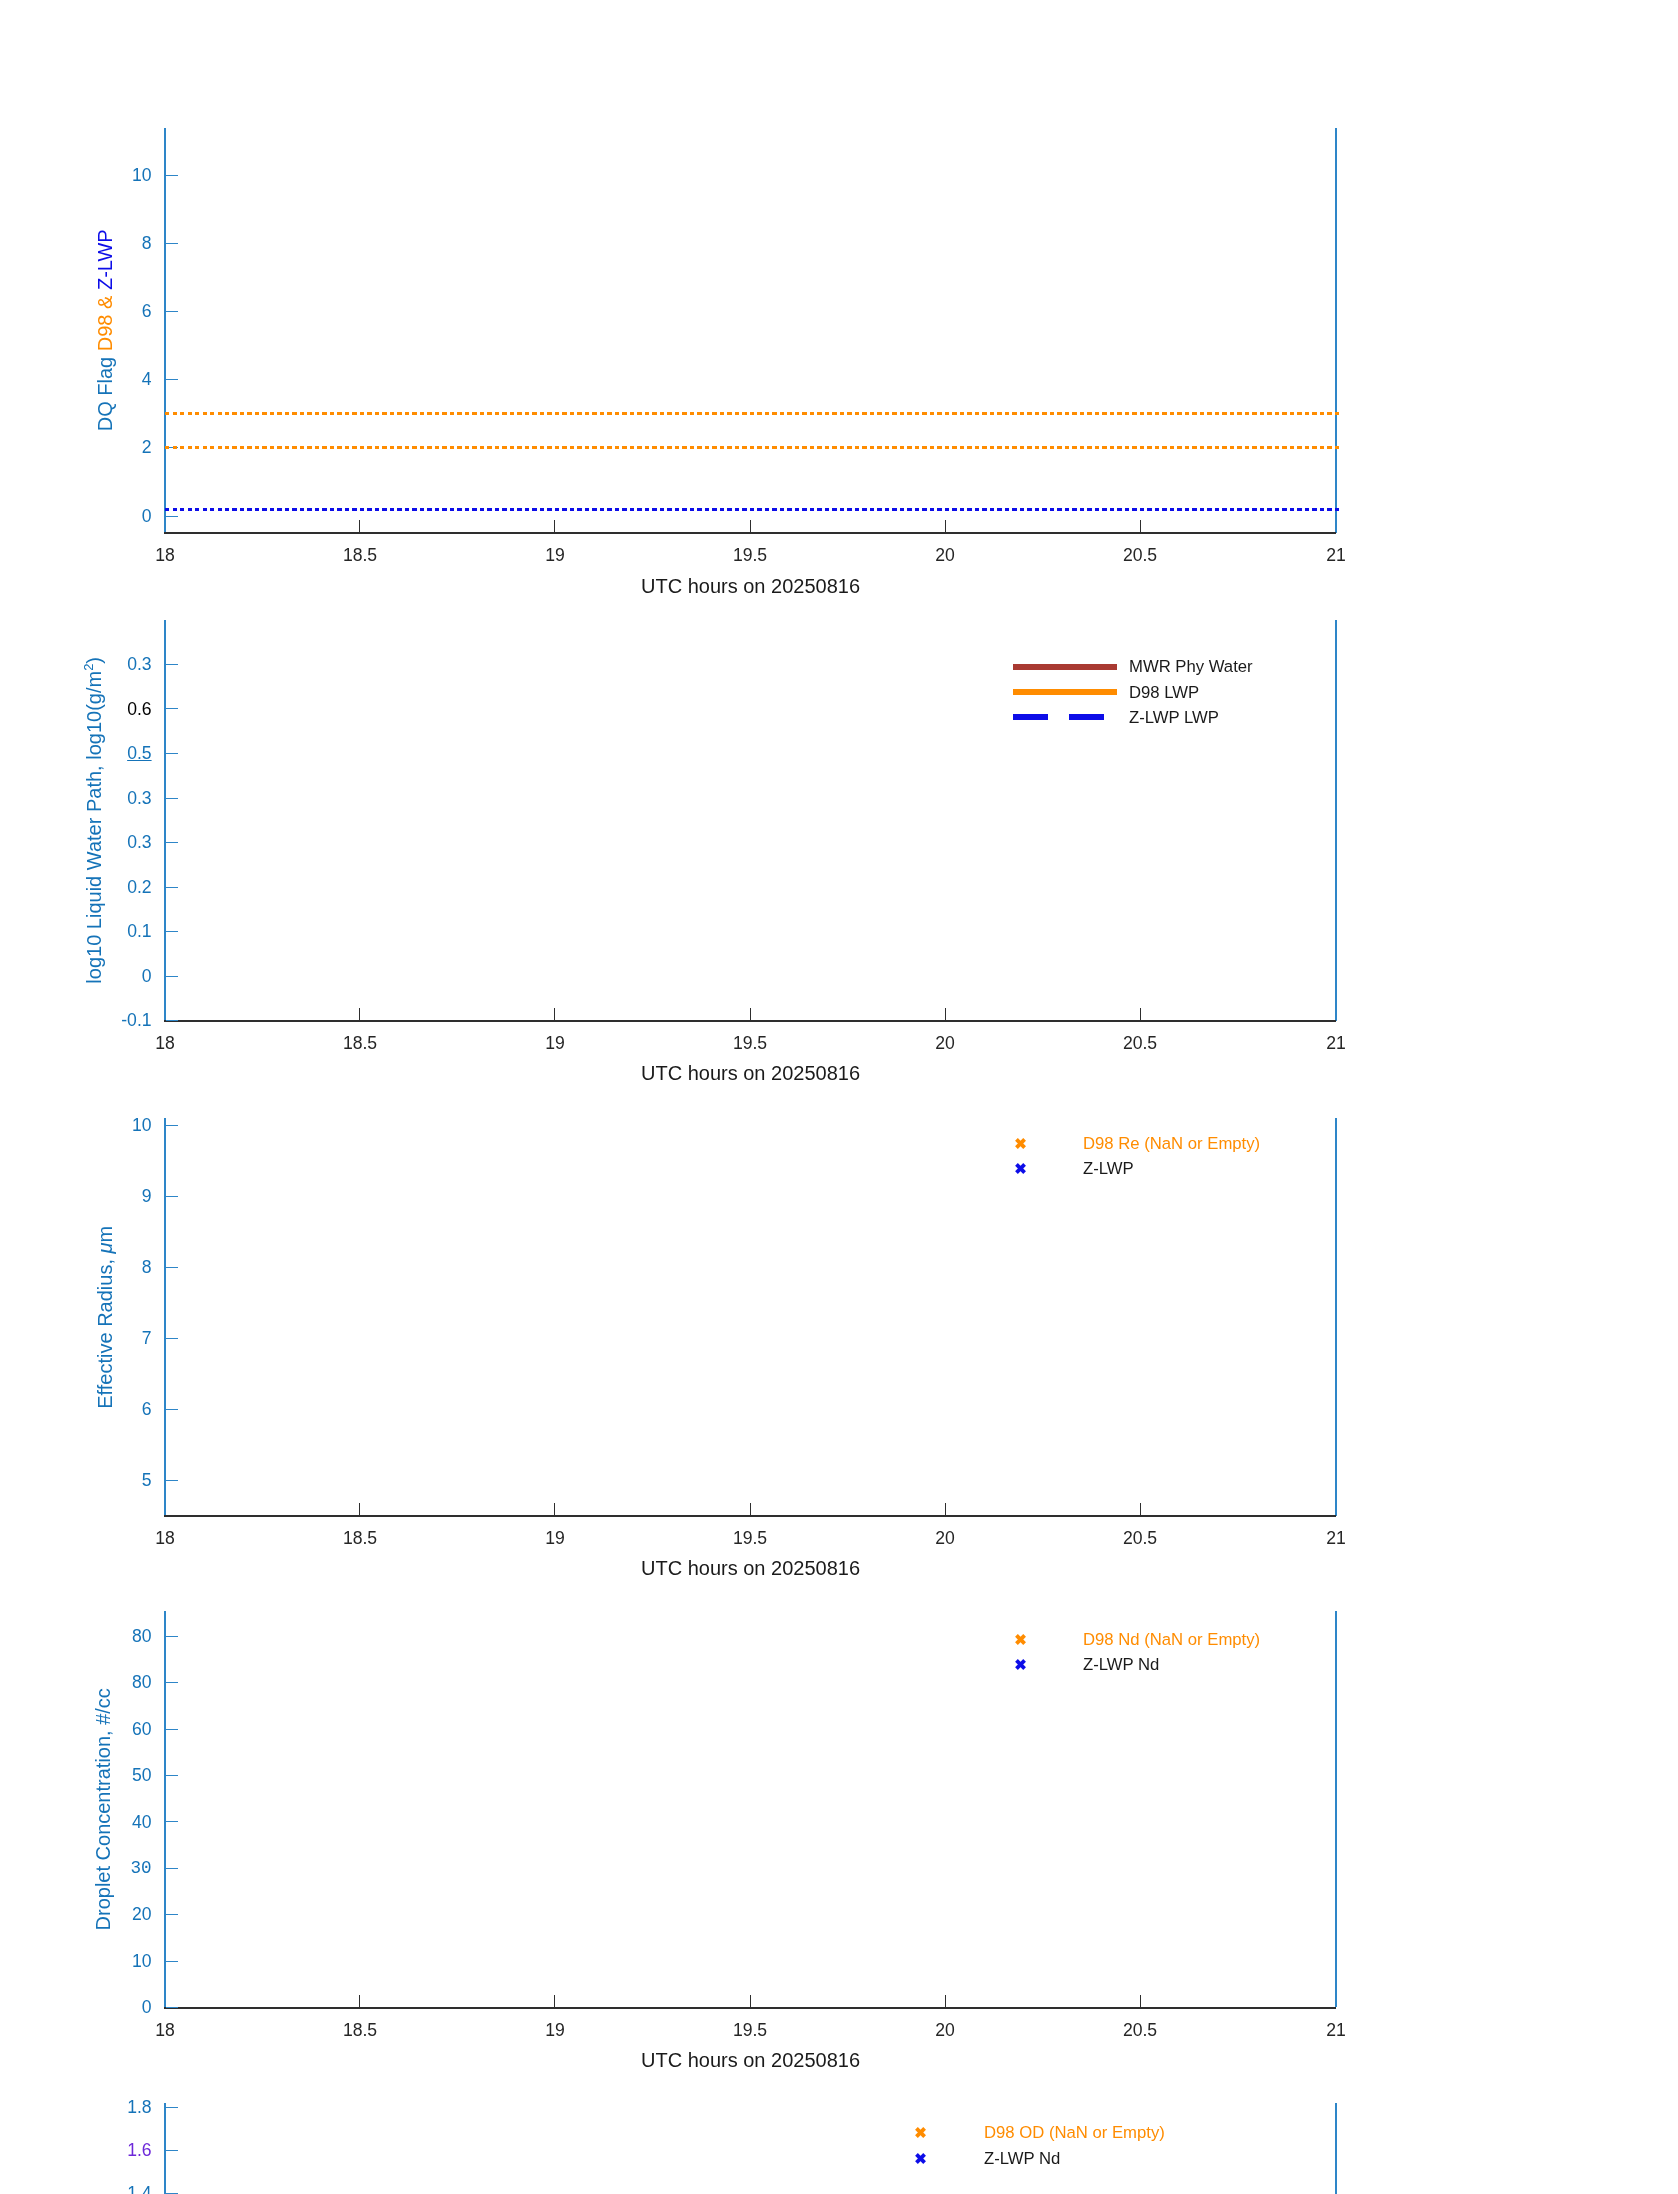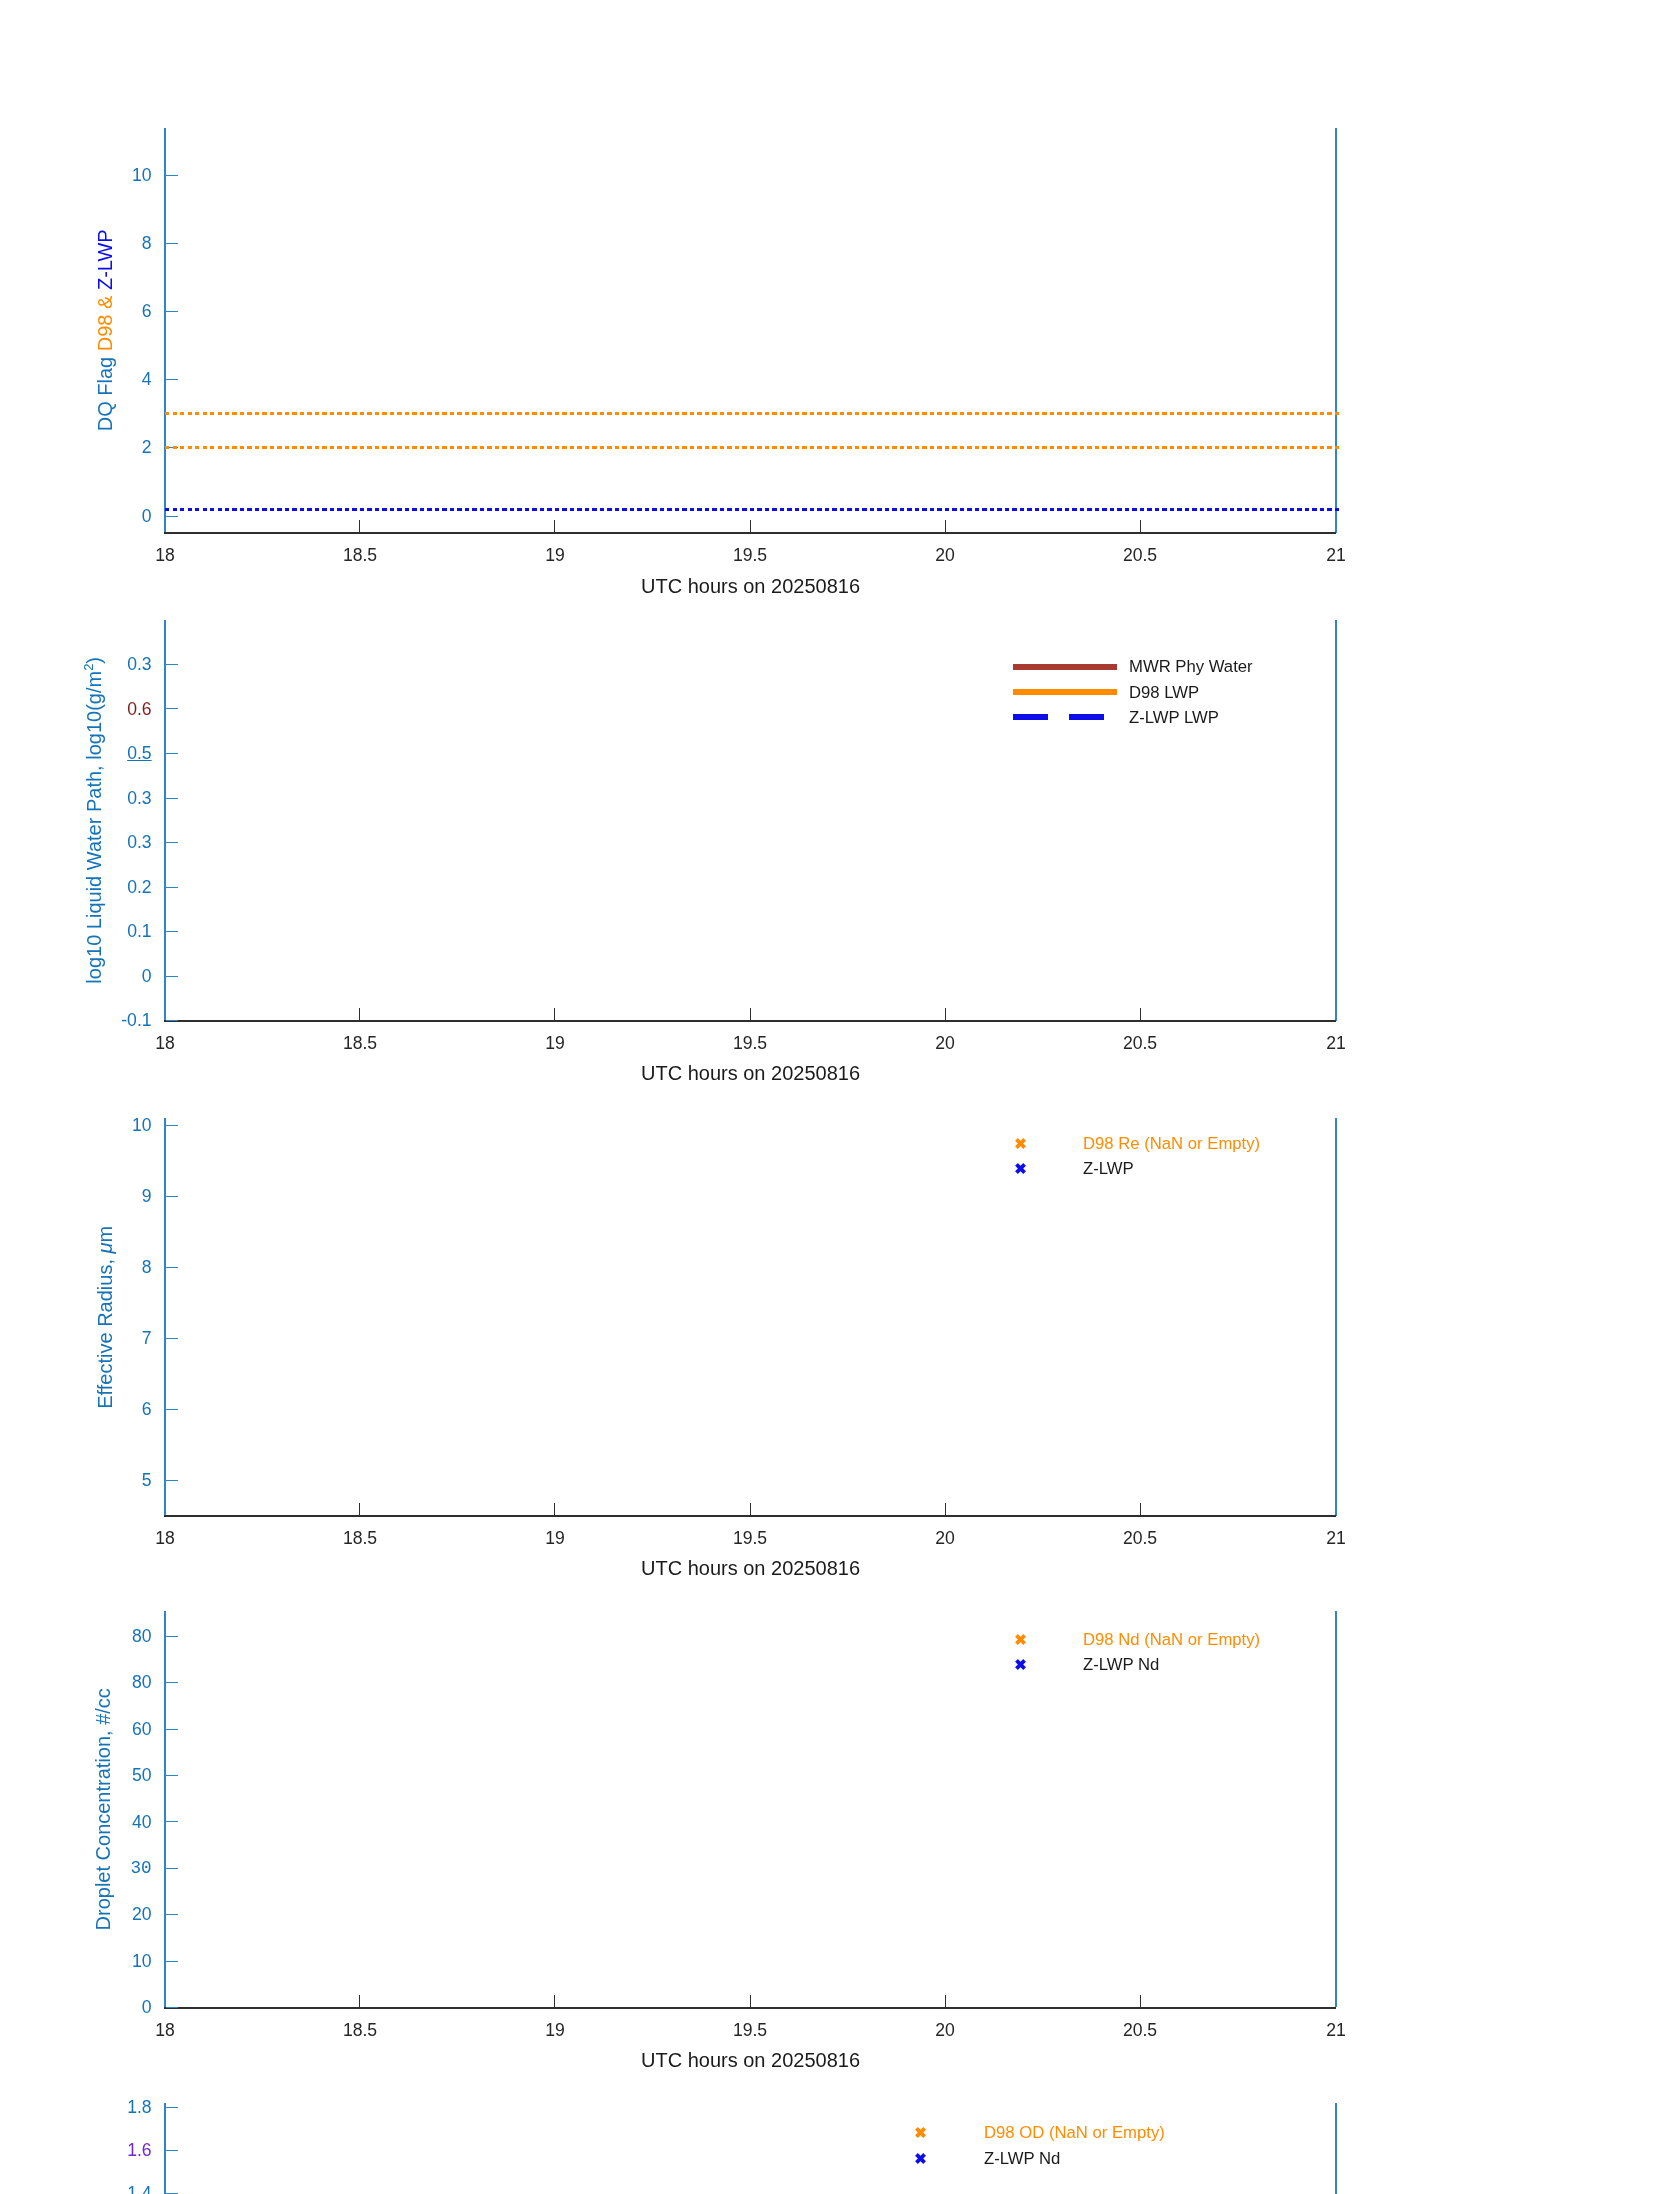--- a/index.html
+++ b/index.html
@@ -62,21 +62,21 @@
     <div class="ytick-label" style="left: 24.6px; top: 921px; width: 127px; color: rgb(21, 115, 184);">0.1</div>
     <div style="left: 166px; top: 887px; width: 12.3px; height: 1.3px; background: rgb(46, 134, 200);"></div>
     <div class="ytick-label" style="left: 24.6px; top: 877px; width: 127px; color: rgb(21, 115, 184);">0.2</div>
     <div style="left: 166px; top: 842px; width: 12.3px; height: 1.3px; background: rgb(46, 134, 200);"></div>
     <div class="ytick-label" style="left: 24.6px; top: 832px; width: 127px; color: rgb(21, 115, 184);">0.3</div>
     <div style="left: 166px; top: 798px; width: 12.3px; height: 1.3px; background: rgb(46, 134, 200);"></div>
     <div class="ytick-label" style="left: 24.6px; top: 788px; width: 127px; color: rgb(21, 115, 184);">0.3</div>
     <div style="left: 166px; top: 753px; width: 12.3px; height: 1.3px; background: rgb(46, 134, 200);"></div>
     <div class="ytick-label" style="left: 24.6px; top: 743px; width: 127px; color: rgb(21, 115, 184); text-decoration: underline;">0.5</div>
     <div style="left: 166px; top: 708px; width: 12.3px; height: 1.3px; background: rgb(46, 134, 200);"></div>
-    <div class="ytick-label" style="left: 24.6px; top: 699px; width: 127px; color: #7f1d1d;">0.6</div>
+    <div class="ytick-label" style="left: 24.6px; top: 699px; width: 127px; color: #000000;">0.6</div>
     <div style="left: 166px; top: 664px; width: 12.3px; height: 1.3px; background: rgb(46, 134, 200);"></div>
     <div class="ytick-label" style="left: 24.6px; top: 654px; width: 127px; color: rgb(21, 115, 184);">0.3</div>
     <div class="xtick-label" style="left: 121px; top: 1033px; width: 88px;">18</div>
     <div style="left: 359px; top: 1008px; width: 1.3px; height: 12.3px; background: rgb(46, 46, 46);"></div>
     <div class="xtick-label" style="left: 316px; top: 1033px; width: 88px;">18.5</div>
     <div style="left: 554px; top: 1008px; width: 1.3px; height: 12.3px; background: rgb(46, 46, 46);"></div>
     <div class="xtick-label" style="left: 511px; top: 1033px; width: 88px;">19</div>
     <div style="left: 750px; top: 1008px; width: 1.3px; height: 12.3px; background: rgb(46, 46, 46);"></div>
     <div class="xtick-label" style="left: 706px; top: 1033px; width: 88px;">19.5</div>
     <div style="left: 945px; top: 1008px; width: 1.3px; height: 12.3px; background: rgb(46, 46, 46);"></div>

